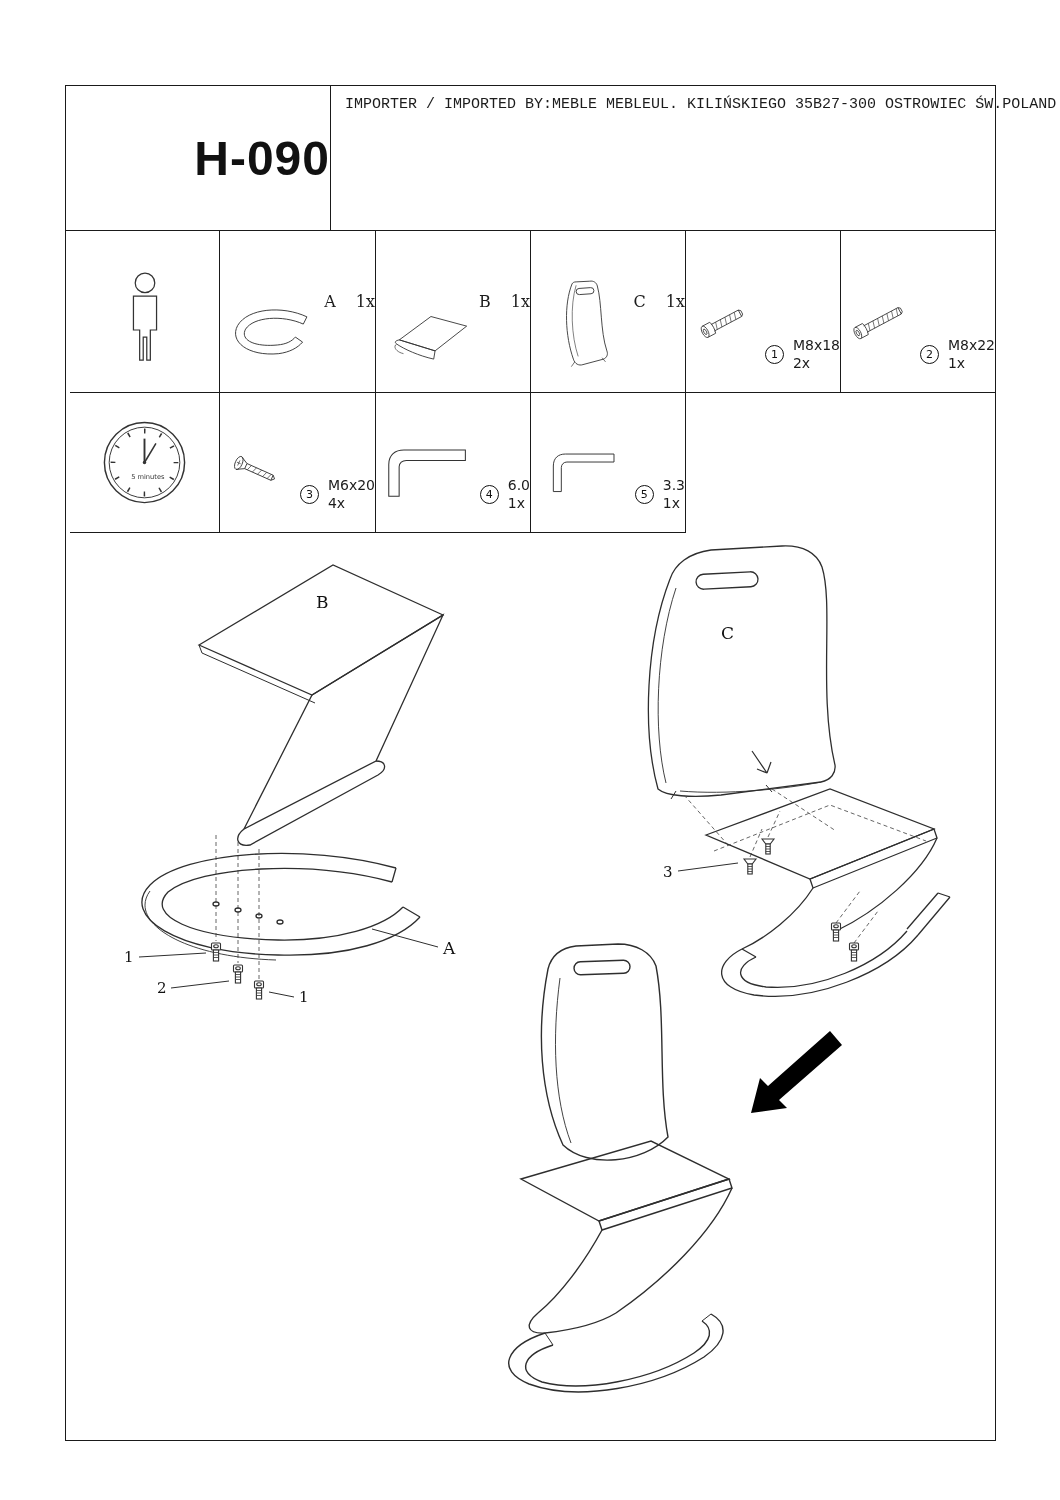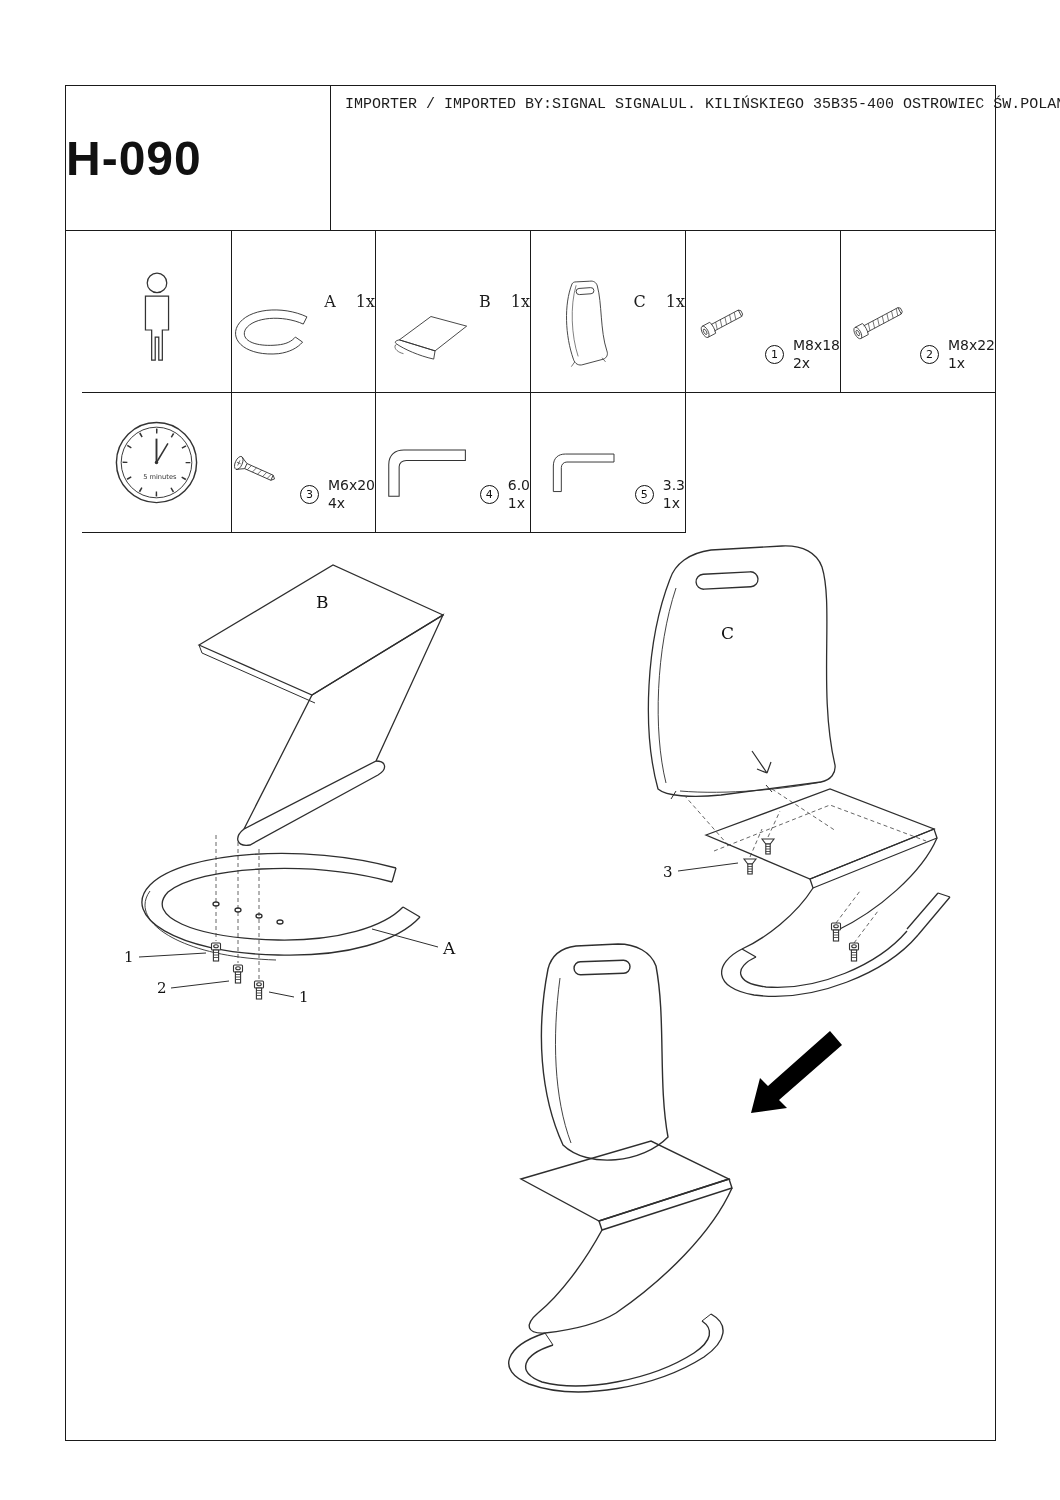--- a/index.html
+++ b/index.html
@@ -11,29 +11,29 @@
     position:absolute;left:65px;top:85px;width:929px;height:1354px;
     border:1px solid #1a1a1a;box-sizing:content-box;
   }
   .cell{
     position:absolute;box-sizing:border-box;border:0 solid #1a1a1a;
     display:flex;align-items:center;
   }
   .bR{border-right-width:1px}.bB{border-bottom-width:1px}
 
   
-  .header-left{left:0;top:0;width:265px;height:145px;justify-content:flex-start}
+  .header-left{left:0;top:0;width:265px;height:145px;justify-content:flex-end}
   .model{font-size:48px;font-weight:bold;letter-spacing:1px;font-family:"Liberation Sans",sans-serif}
   .header-right{left:265px;top:0;width:664px;height:145px;align-items:flex-start;justify-content:flex-start;padding:8px 0 0 14px}
   .imp-line{font-family:"Liberation Mono",monospace;font-size:15px;line-height:21.5px;white-space:pre;color:#1c1c1c}
 
   
   .r1{top:145px;height:162px}
   .r2{top:307px;height:140px}
-  .c1{left:16px;width:150px}.c2{left:150px;width:160px}.c3{left:310px;width:155px}
+  .c1{left:4px;width:150px}.c2{left:150px;width:160px}.c3{left:310px;width:155px}
   .c4{left:465px;width:155px}.c5{left:620px;width:155px}.c6{left:775px;width:154px}
 
   .part-figure{margin:auto auto 6px auto}
   .part-label{
     margin:0 auto 20px auto;font-family:"DejaVu Serif",serif;font-size:16px;
     display:flex;gap:20px;align-items:baseline;color:#1c1c1c;
   }
   .hw-figure{margin:18px auto 0 auto}
   .hw-label{margin:auto auto 20px auto;display:flex;gap:9px;align-items:center}
   .circ{
@@ -54,23 +54,23 @@
 </head>
 <body>
 
 <div class="sheet">
 
   <div class="cell header-left bR bB">
     <div class="model">H-090</div>
   </div>
   <div class="cell header-right bB">
     <div class="imp-line">IMPORTER / IMPORTED BY:</div>
-    <div class="imp-line">SIGNAL SIGNAL</div>
+    <div class="imp-line">MEBLE MEBLE</div>
     <div class="imp-line">UL. KILIŃSKIEGO 35B</div>
-    <div class="imp-line">35-400 OSTROWIEC ŚW.</div>
+    <div class="imp-line">27-300 OSTROWIEC ŚW.</div>
     <div class="imp-line">POLAND</div>
   </div>
 
   <div class="cell r1 c1 bR bB">
     <svg class="part-figure" width="100" height="120" viewBox="0 0 100 135">
       <g stroke="#333" fill="none" stroke-width="1.4">
         <circle cx="50" cy="19" r="11"></circle>
         <path d="M37,34 L63,34 L63,72 L56,72 L56,106 L52,106 L52,80 L48,80 L48,106 L44,106 L44,72 L37,72 Z"></path>
       </g>
     </svg>

